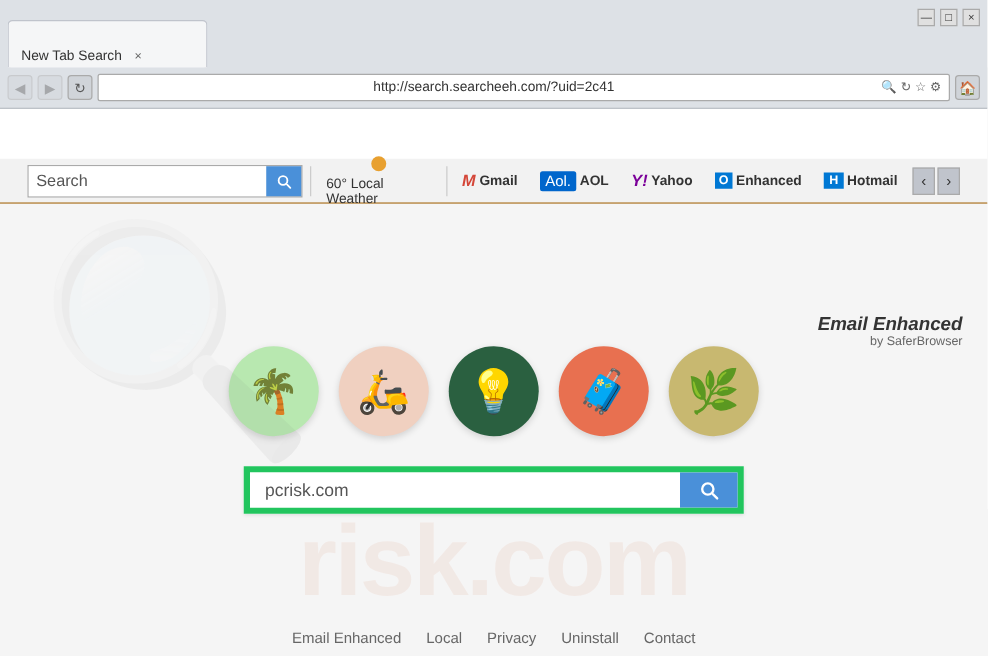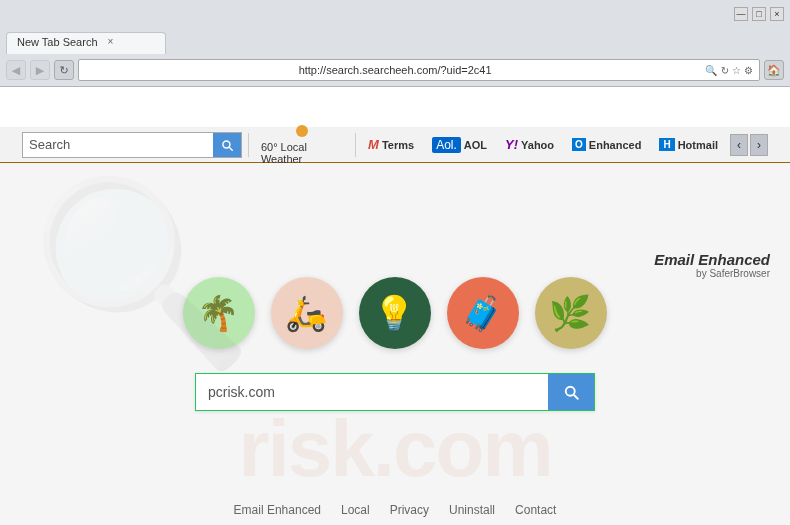--- a/index.html
+++ b/index.html
@@ -5,21 +5,21 @@
     * { margin: 0; padding: 0; box-sizing: border-box; }
     body { width: 790px; height: 525px; overflow: hidden; font-family: Arial, sans-serif; background: #fff; }
 
     
     .browser-chrome { background: #dde1e6; border-bottom: 1px solid #b0b5bc; }
     .title-bar { display: flex; align-items: center; justify-content: flex-end; padding: 4px 6px; height: 28px; }
     .window-controls { display: flex; gap: 4px; }
     .win-btn { width: 14px; height: 14px; border: 1px solid #aaa; background: #e0e0e0; cursor: pointer; display: flex; align-items: center; justify-content: center; font-size: 9px; color: #333; }
 
     .tab-bar { display: flex; align-items: flex-end; padding: 0 6px; height: 26px; }
-    .tab { background: #f5f6f7; border: 1px solid #c0c4cc; border-bottom: none; border-radius: 4px 4px 0 0; padding: 3px 10px; font-size: 11px; color: #333; display: flex; align-items: flex-start; gap: 6px; min-width: 160px; height: 22px; }
+    .tab { background: #f5f6f7; border: 1px solid #c0c4cc; border-bottom: none; border-radius: 4px 4px 0 0; padding: 3px 10px; font-size: 11px; color: #333; display: flex; align-items: flex-end; gap: 6px; min-width: 160px; height: 38px; }
     .tab-close { color: #666; font-size: 10px; cursor: pointer; margin-left: 4px; }
 
     .nav-bar { display: flex; align-items: center; padding: 4px 6px; gap: 4px; height: 32px; background: #dde1e6; }
     .nav-btn { background: #d0d4d9; border: 1px solid #aaa; border-radius: 3px; width: 20px; height: 20px; display: flex; align-items: center; justify-content: center; font-size: 11px; color: #555; cursor: pointer; }
     .nav-btn.disabled { opacity: 0.4; }
     .address-bar { flex: 1; height: 22px; border: 1px solid #aaa; border-radius: 2px; background: white; display: flex; align-items: center; padding: 0 6px; font-size: 11px; color: #333; text-align: center; }
     .address-text { flex: 1; }
     .address-icons { display: flex; gap: 3px; color: #666; font-size: 10px; }
     .home-btn { background: #d0d4d9; border: 1px solid #aaa; border-radius: 3px; width: 20px; height: 20px; display: flex; align-items: center; justify-content: center; font-size: 11px; cursor: pointer; }
 
@@ -50,21 +50,21 @@
 
     
     .main-page { position: relative; background: #f5f5f5; flex: 1; height: calc(525px - 122px); display: flex; flex-direction: column; align-items: center; justify-content: center; overflow: hidden; }
 
     
     .icons-row { display: flex; align-items: center; gap: 16px; margin-bottom: 24px; }
     .icon-circle { width: 72px; height: 72px; border-radius: 50%; display: flex; align-items: center; justify-content: center; font-size: 34px; box-shadow: 0 2px 6px rgba(0,0,0,0.15); cursor: pointer; }
 
     
     .search-area { display: flex; align-items: center; }
-    .search-main { display: flex; border: 1px solid #22c55e; background: white; height: 38px; width: 400px; box-shadow: 0 1px 3px rgba(0,0,0,0.1); }
+    .search-main { display: flex; border: 5px solid #22c55e; background: white; height: 38px; width: 400px; box-shadow: 0 1px 3px rgba(0,0,0,0.1); }
     .search-main-input { border: none; outline: none; padding: 0 12px; font-size: 14px; color: #555; flex: 1; background: white; }
     .search-main-btn { background: #4a90d9; border: none; width: 46px; cursor: pointer; display: flex; align-items: center; justify-content: center; }
     .search-main-btn svg { width: 18px; height: 18px; fill: white; }
 
     
     .footer { position: absolute; bottom: 0; left: 0; right: 0; height: 30px; display: flex; align-items: center; justify-content: center; gap: 20px; background: transparent; }
     .footer-link { font-size: 12px; color: #666; cursor: pointer; text-decoration: none; }
 
     .full-wrapper { display: flex; flex-direction: column; width: 790px; height: 525px; }
   </style>
@@ -120,21 +120,21 @@
 
     <div class="weather-btn">
       <div class="weather-icon" style="background:#e8a030; width:12px; height:12px; border-radius:50%;"></div>
       <span>60° Local Weather</span>
     </div>
 
     <div class="toolbar-sep"></div>
 
     <div class="toolbar-link">
       <span class="gmail-icon">M</span>
-      <span>Terms</span>
+      <span>Gmail</span>
     </div>
 
     <div class="toolbar-link">
       <span class="aol-box">Aol.</span>
       <span>AOL</span>
     </div>
 
     <div class="toolbar-link">
       <span class="yahoo-y">Y!</span>
       <span>Yahoo</span>

